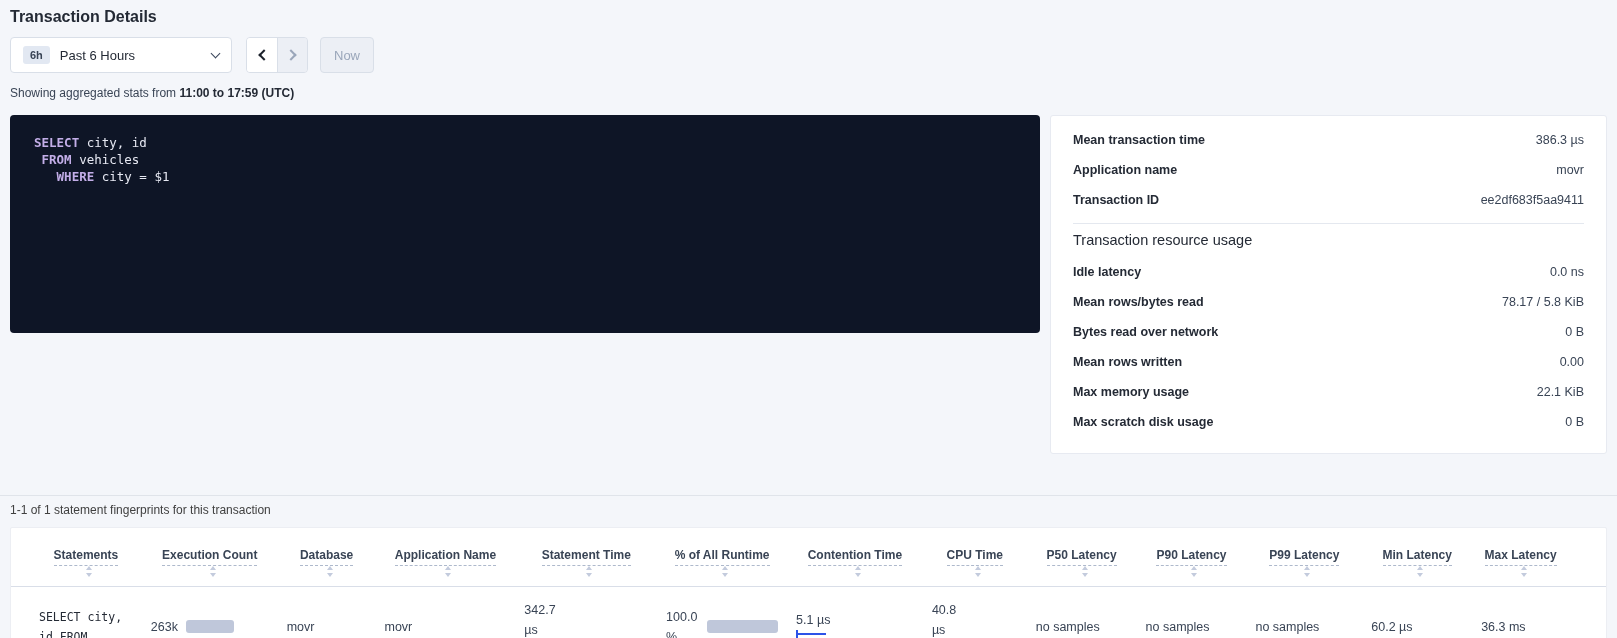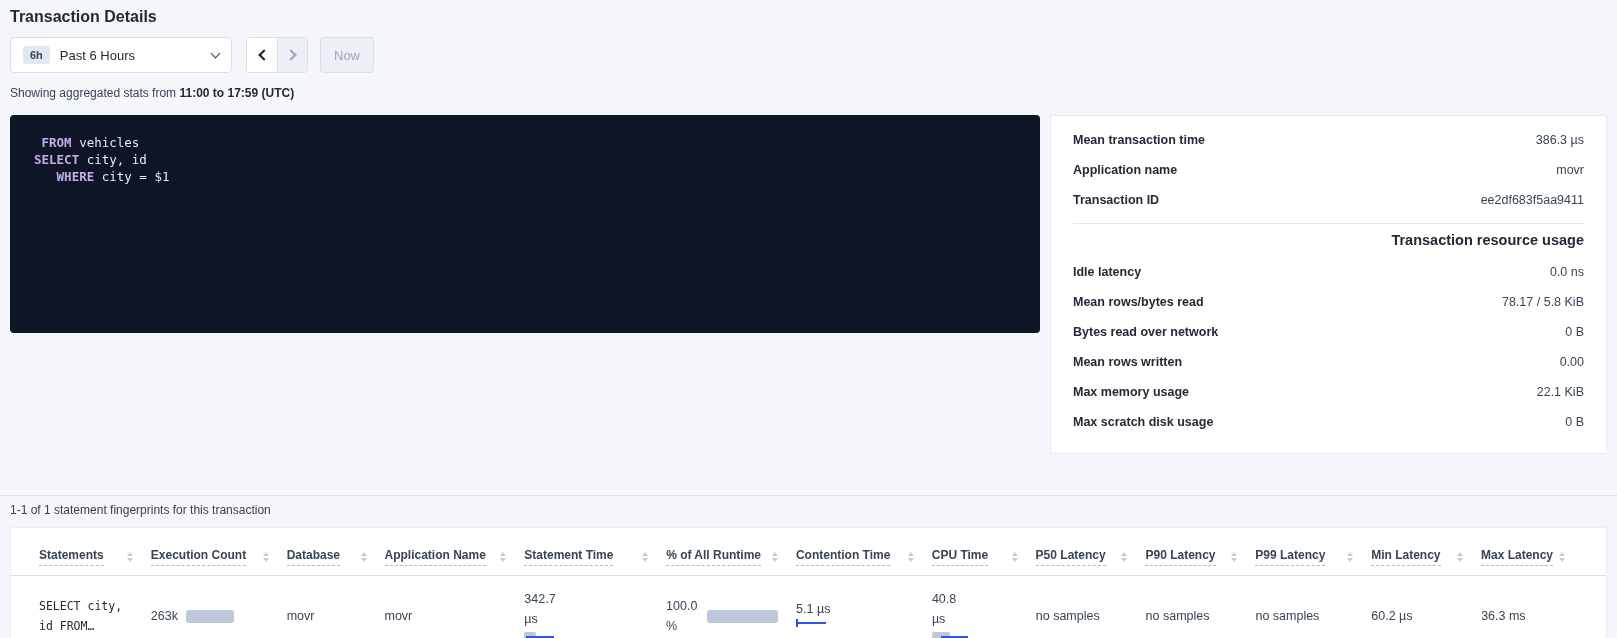--- a/index.html
+++ b/index.html
@@ -74,38 +74,39 @@
     flex: 1; background: #fff; border: 1px solid #e7eaf1; border-radius: 3px;
     padding: 9px 22px 16px 22px;
   }
   .summary-row {
     display: flex; justify-content: space-between; align-items: center;
     padding: 8px 0;
   }
   .summary-label { font-size: 12.5px; font-weight: bold; color: #242a35; }
   .summary-value { font-size: 12.5px; color: #394455; }
   .summary-divider { border-top: 1px solid #e4e8ef; margin: 8px 0 7px 0; }
-  .resource-heading { font-size: 14.5px; font-weight: bold; color: #242a35; margin: 8px 0 9px 0; text-align: right; }
+  .resource-heading { font-size: 14.5px; font-weight: normal; color: #242a35; margin: 8px 0 9px 0; }
 
   
   .section-divider { border-top: 1px solid #e0e4ea; margin-top: 41px; }
   .count-text { margin: 7px 10px 0 10px; font-size: 12px; color: #404040; }
 
   .table-card {
     margin: 10px 10px 10px 10px; background: #fff;
     border: 1px solid #eceef3; border-radius: 2px;
     padding: 0 0 14px 0;
   }
   .thead {
     display: flex; align-items: flex-end;
     padding: 20px 28px 9px 28px; border-bottom: 1px solid #d9dee8;
   }
   .th {
     display: flex; align-items: center; justify-content: space-between;
     padding-right: 18px;
+    flex-direction: column;
   }
   .th-label {
     font-size: 12px; font-weight: bold; color: #394455;
     border-bottom: 1px dashed #aeb9cc; padding-bottom: 3px; cursor: pointer;
     white-space: nowrap;
   }
   .sort-icon { display: inline-flex; flex-direction: column; align-items: center; cursor: pointer; margin-left: 6px; }
   .tri { width: 0; height: 0; border-left: 3.5px solid transparent; border-right: 3.5px solid transparent; }
   .tri-up { border-bottom: 4.5px solid #c3cbdd; margin-bottom: 2.5px; }
   .tri-down { border-top: 4.5px solid #c3cbdd; }
@@ -165,22 +166,22 @@
   </div>
 
   <div class="subtitle">
     <span>Showing aggregated stats from</span>
     <b>11:00 to 17:59 (UTC)</b>
   </div>
 
   <div class="main">
 
     <div class="sql-card">
+      <div class="sql-line"><span></span><span class="sql-kw">SELECT</span><span> city, id</span></div>
       <div class="sql-line"><span> </span><span class="sql-kw">FROM</span><span> vehicles</span></div>
-      <div class="sql-line"><span></span><span class="sql-kw">SELECT</span><span> city, id</span></div>
       <div class="sql-line"><span>   </span><span class="sql-kw">WHERE</span><span> city = $1</span></div>
     </div>
 
     <div class="summary-card">
       <div class="summary-row">
         <span class="summary-label">Mean transaction time</span>
         <span class="summary-value">386.3 µs</span>
       </div>
       <div class="summary-row">
         <span class="summary-label">Application name</span>

